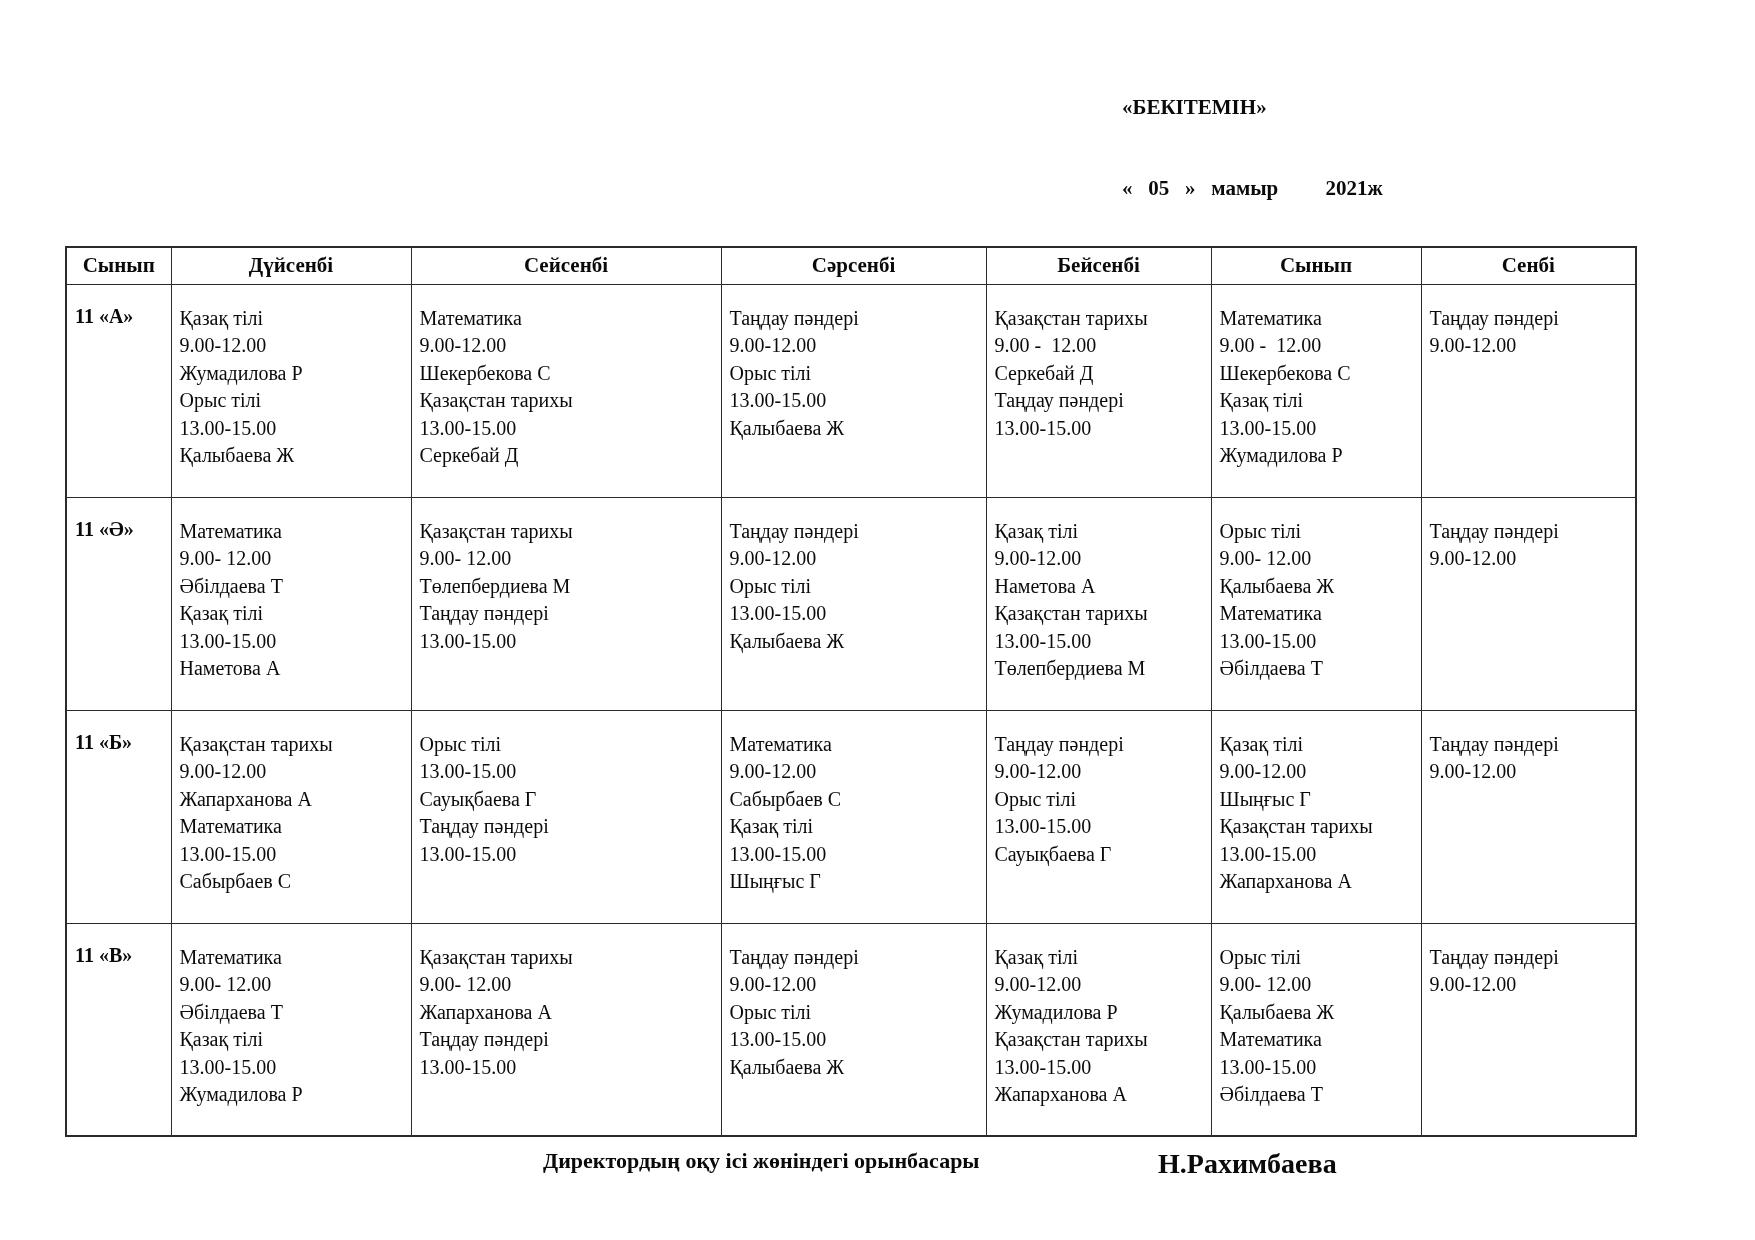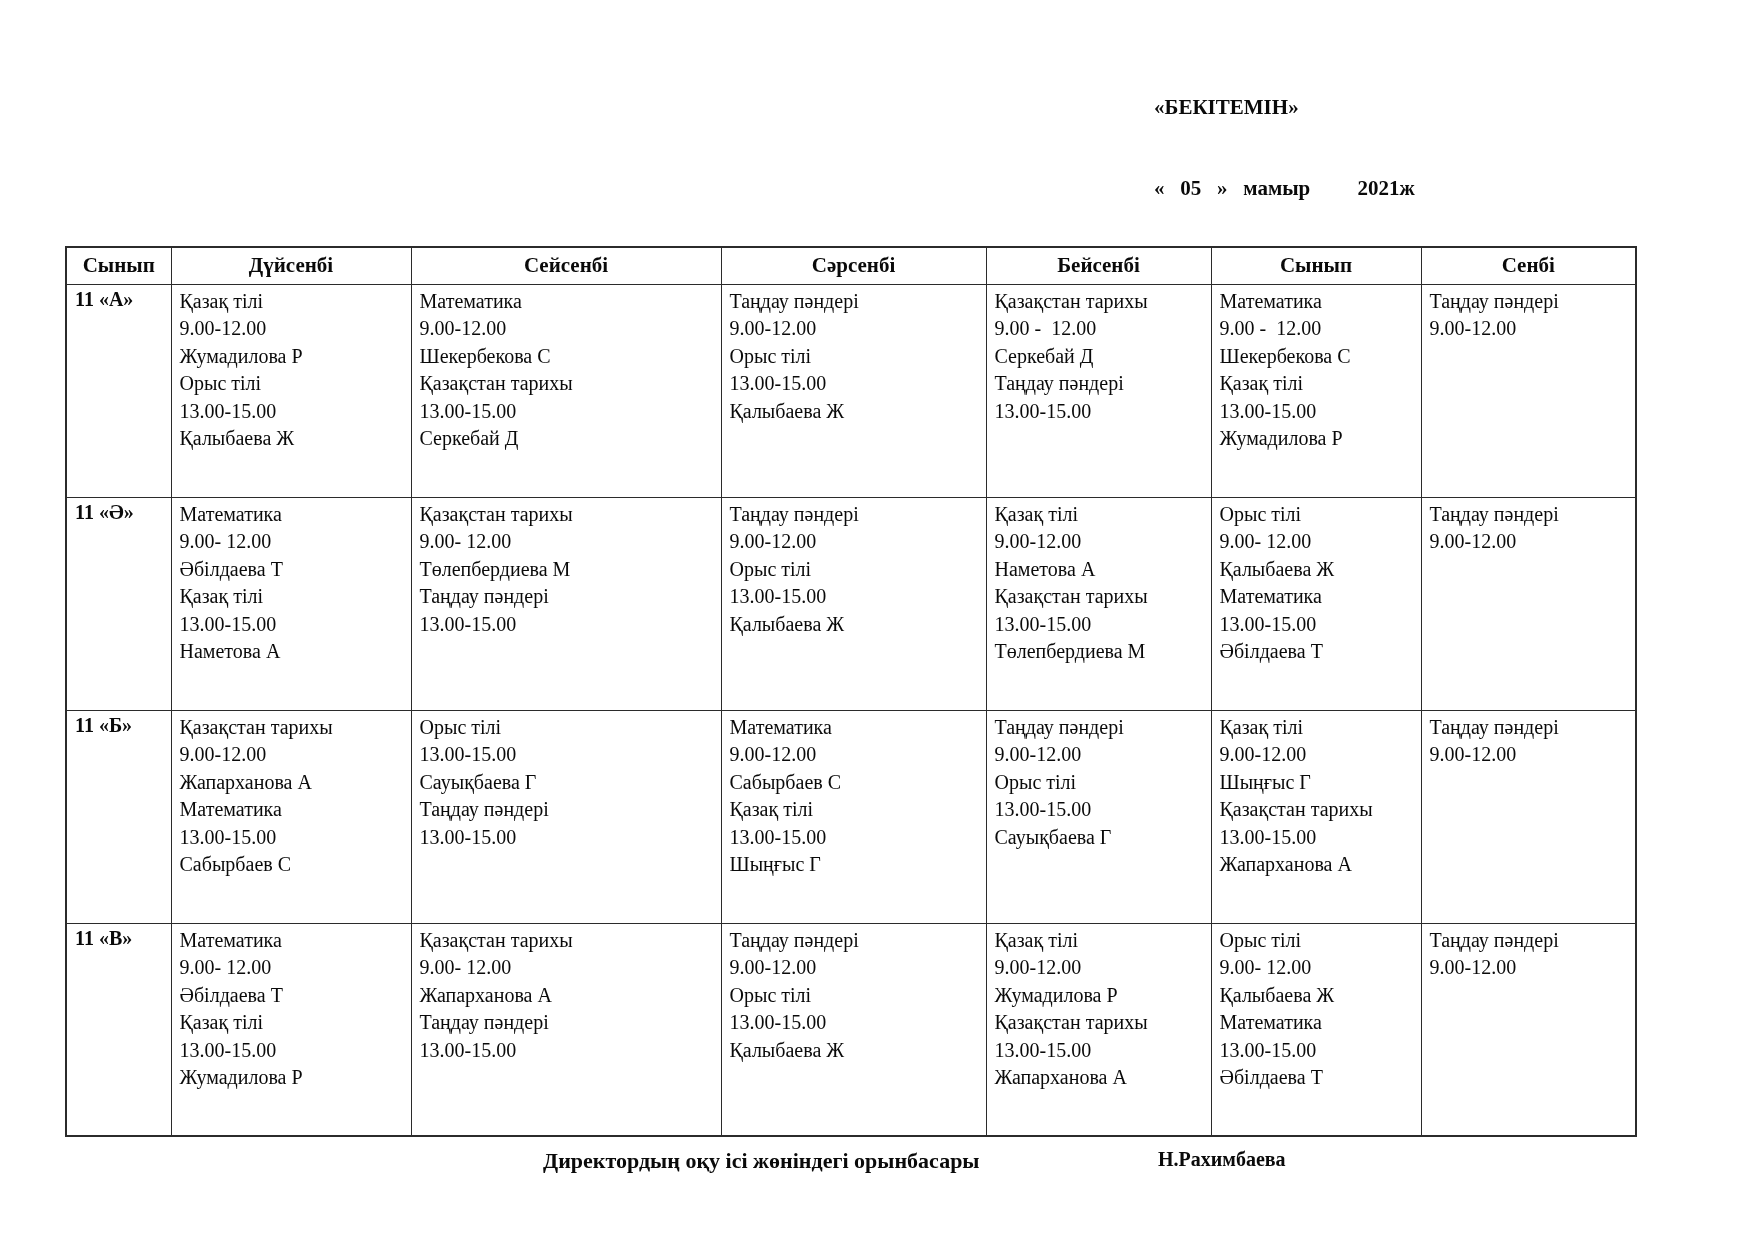--- a/index.html
+++ b/index.html
@@ -11,42 +11,41 @@
     overflow:hidden;
     position:relative;
   }
   .page{position:absolute;inset:0;}
 
   
   .approval{
     position:absolute;left:1122px;top:40px;width:348px;
     font-weight:bold;font-size:21px;line-height:27px;
     white-space:pre;
-    margin-left:32px;
   }
   .approval .row2{display:flex;justify-content:space-between;}
 
   
   .titles{
     position:absolute;left:0;top:127px;width:1630px;
     text-align:center;font-weight:bold;font-size:23px;line-height:29px;
     white-space:pre-wrap;
   }
 
   
   table.schedule{
     position:absolute;left:65px;top:246px;
     border-collapse:collapse;table-layout:fixed;
     width:1570px;
     font-size:20px;
   }
   table.schedule th,table.schedule td{
     border:1px solid #2b2b2b;
     vertical-align:top;
-    padding:3px 6px 3px 8px;
+    padding:20px 6px 3px 8px;
     overflow:hidden;
   }
   table.schedule{border:2px solid #2b2b2b;}
   table.schedule thead tr{height:37px;}
   table.schedule thead th{
     font-weight:bold;font-size:21px;
     text-align:center;vertical-align:middle;padding:2px;margin-top:44px;
   }
   table.schedule tbody tr{height:213px;}
   td.class-cell{font-weight:bold;font-size:20px;padding-top:6px;}
@@ -56,21 +55,21 @@
   }
   td.schedule-cell{padding-top:6px;}
 
   
   .footer-label{
     position:absolute;left:543px;top:1148px;
     font-weight:bold;font-size:22px;
   }
   .footer-name{
     position:absolute;left:1158px;top:1148px;
-    font-weight:bold;font-size:20px;
+    font-weight:bold;font-size:28px;
   }
 </style>
 </head>
 <body>
 
 <div class="page">
 
   <div class="approval">
     <div>«БЕКІТЕМІН»</div>
     <div>«   05   »   мамыр         2021ж</div>

